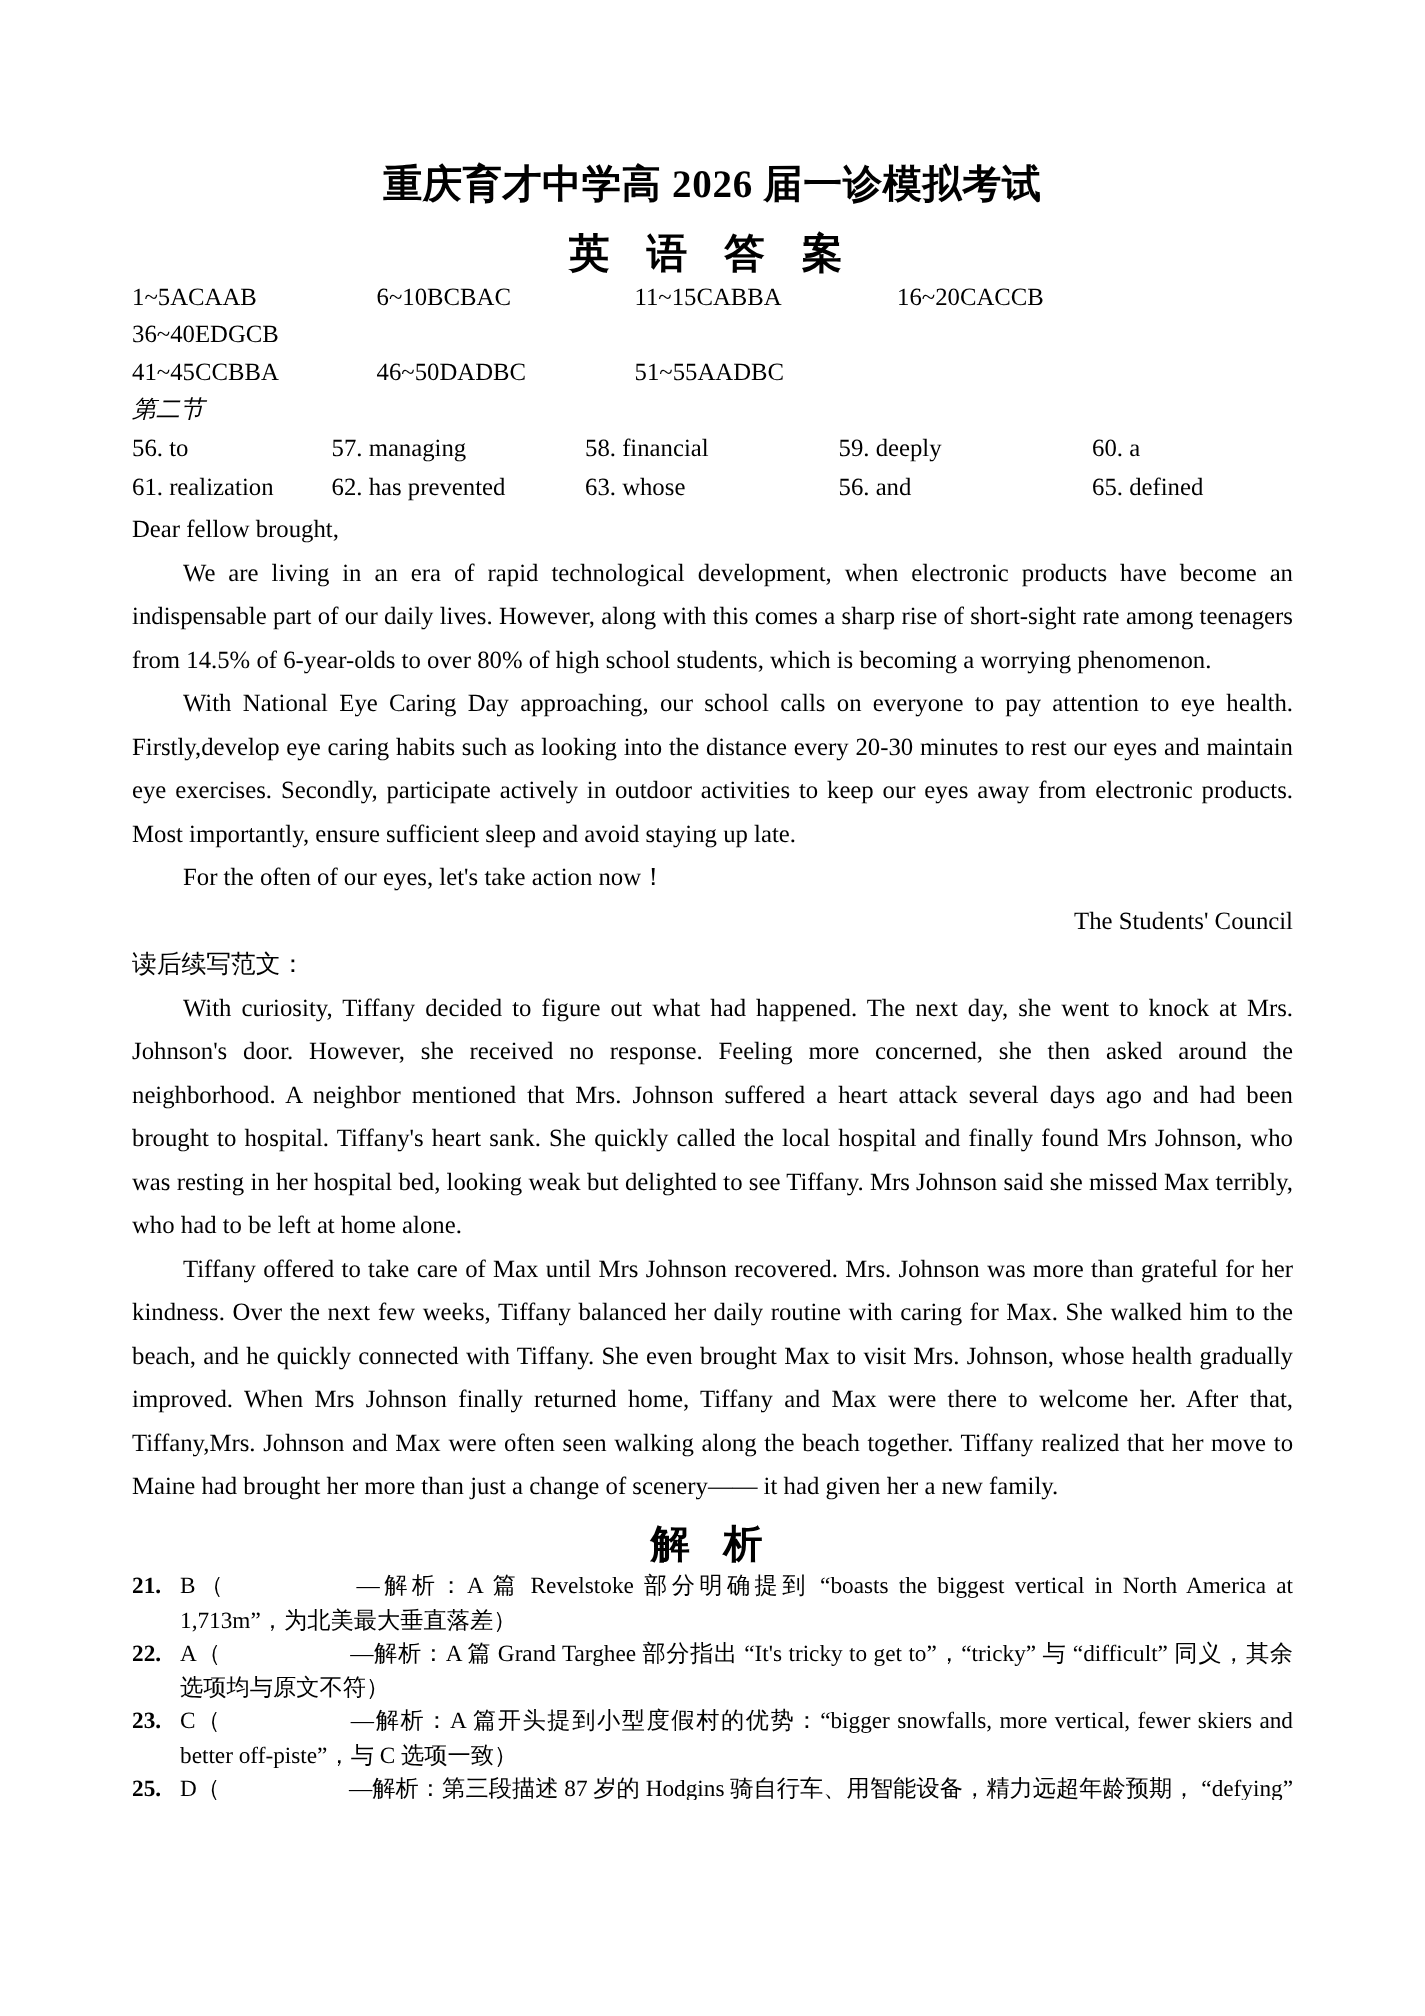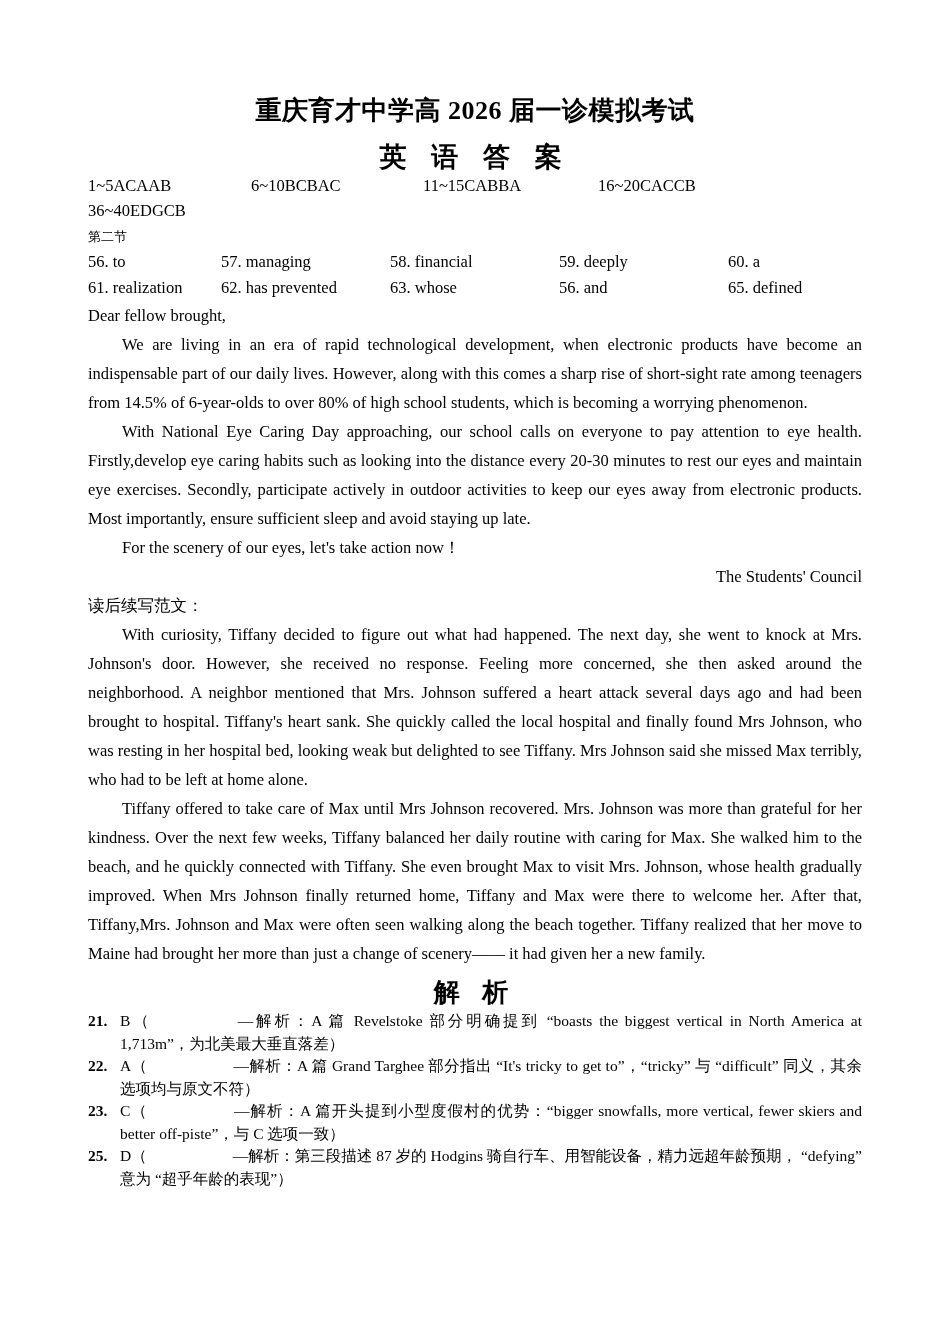--- a/index.html
+++ b/index.html
@@ -10,21 +10,21 @@
   body {
     width: 950px;
     height: 1344px;
     position: relative;
     font-family: "Liberation Serif", "DejaVu Serif", serif;
     color: #000000;
     -webkit-font-smoothing: antialiased;
   }
   .page {
     position: absolute;
-    left: 0; top: 0;
+    left: 0; top: 12px;
     width: 950px;
     height: 1188px;
     overflow: hidden;
   }
   .content {
     position: absolute;
     left: 88px;
     top: 0;
     width: 774px;
   }
@@ -56,23 +56,24 @@
     line-height: 25px;
     white-space: nowrap;
   }
   .ans-cell { position: absolute; top: 0; }
   .c1 { left: 0px; }
   .c2 { left: 163px; }
   .c3 { left: 335px; }
   .c4 { left: 510px; }
 
   .section-label {
-    font-size: 13px;
+    font-size: 16px;
     line-height: 25px;
     margin-top: 1px;
+    font-style: italic;
   }
 
   
   .fill-row {
     position: relative;
     height: 26px;
     font-size: 16.5px;
     line-height: 26px;
     white-space: nowrap;
   }
@@ -163,20 +164,26 @@
       <div class="ans-row">
         <span class="ans-cell c1">1~5ACAAB</span>
         <span class="ans-cell c2">6~10BCBAC</span>
         <span class="ans-cell c3">11~15CABBA</span>
         <span class="ans-cell c4">16~20CACCB</span>
       </div>
       <div class="ans-row">
         <span class="ans-cell c1">36~40EDGCB</span>
         <span class="ans-cell c2"></span>
         <span class="ans-cell c3"></span>
+        <span class="ans-cell c4"></span>
+      </div>
+      <div class="ans-row">
+        <span class="ans-cell c1">41~45CCBBA</span>
+        <span class="ans-cell c2">46~50DADBC</span>
+        <span class="ans-cell c3">51~55AADBC</span>
         <span class="ans-cell c4"></span>
       </div>
     </div>
 
     <div class="section-label">第二节</div>
     <div class="ans-block" style="margin-top:0">
       <div class="fill-row">
         <span class="ans-cell f1">56. to</span>
         <span class="ans-cell f2">57. managing</span>
         <span class="ans-cell f3">58. financial</span>
@@ -188,21 +195,21 @@
         <span class="ans-cell f2">62. has prevented</span>
         <span class="ans-cell f3">63. whose</span>
         <span class="ans-cell f4">56. and</span>
         <span class="ans-cell f5">65. defined</span>
       </div>
     </div>
 
     <p class="body">Dear fellow brought,</p>
     <p class="body indent">We are living in an era of rapid technological development, when electronic products have become an indispensable part of our daily lives. However, along with this comes a sharp rise of short-sight rate among teenagers from 14.5% of 6-year-olds to over 80% of high school students, which is becoming a worrying phenomenon.</p>
     <p class="body indent">With National Eye Caring Day approaching, our school calls on everyone to pay attention to eye health. Firstly,develop eye caring habits such as looking into the distance every 20-30 minutes to rest our eyes and maintain eye exercises. Secondly, participate actively in outdoor activities to keep our eyes away from electronic products. Most importantly, ensure sufficient sleep and avoid staying up late.</p>
-    <p class="body indent">For the scenery of our eyes, let's take action now！</p>
+    <p class="body indent">For the often of our eyes, let's take action now！</p>
     <p class="signature">The Students' Council</p>
 
     <div class="cn-label">读后续写范文：</div>
     <p class="body indent">With curiosity, Tiffany decided to figure out what had happened. The next day, she went to knock at Mrs. Johnson's door. However, she received no response. Feeling more concerned, she then asked around the neighborhood. A neighbor mentioned that Mrs. Johnson suffered a heart attack several days ago and had been brought to hospital. Tiffany's heart sank. She quickly called the local hospital and finally found Mrs Johnson, who was resting in her hospital bed, looking weak but delighted to see Tiffany. Mrs Johnson said she missed Max terribly, who had to be left at home alone.</p>
     <p class="body indent">Tiffany offered to take care of Max until Mrs Johnson recovered. Mrs. Johnson was more than grateful for her kindness. Over the next few weeks, Tiffany balanced her daily routine with caring for Max. She walked him to the beach, and he quickly connected with Tiffany. She even brought Max to visit Mrs. Johnson, whose health gradually improved. When Mrs Johnson finally returned home, Tiffany and Max were there to welcome her. After that, Tiffany,Mrs. Johnson and Max were often seen walking along the beach together. Tiffany realized that her move to Maine had brought her more than just a change of scenery—— it had given her a new family.</p>
 
     <div class="analysis-title">解 析</div>
 
     <div class="an-item">
       <span class="an-num">21.</span><span>B（</span><span class="an-gap"></span><span>—解析：A 篇 Revelstoke 部分明确提到 “boasts the biggest vertical in North America at 1,713m”，为北美最大垂直落差）</span>

